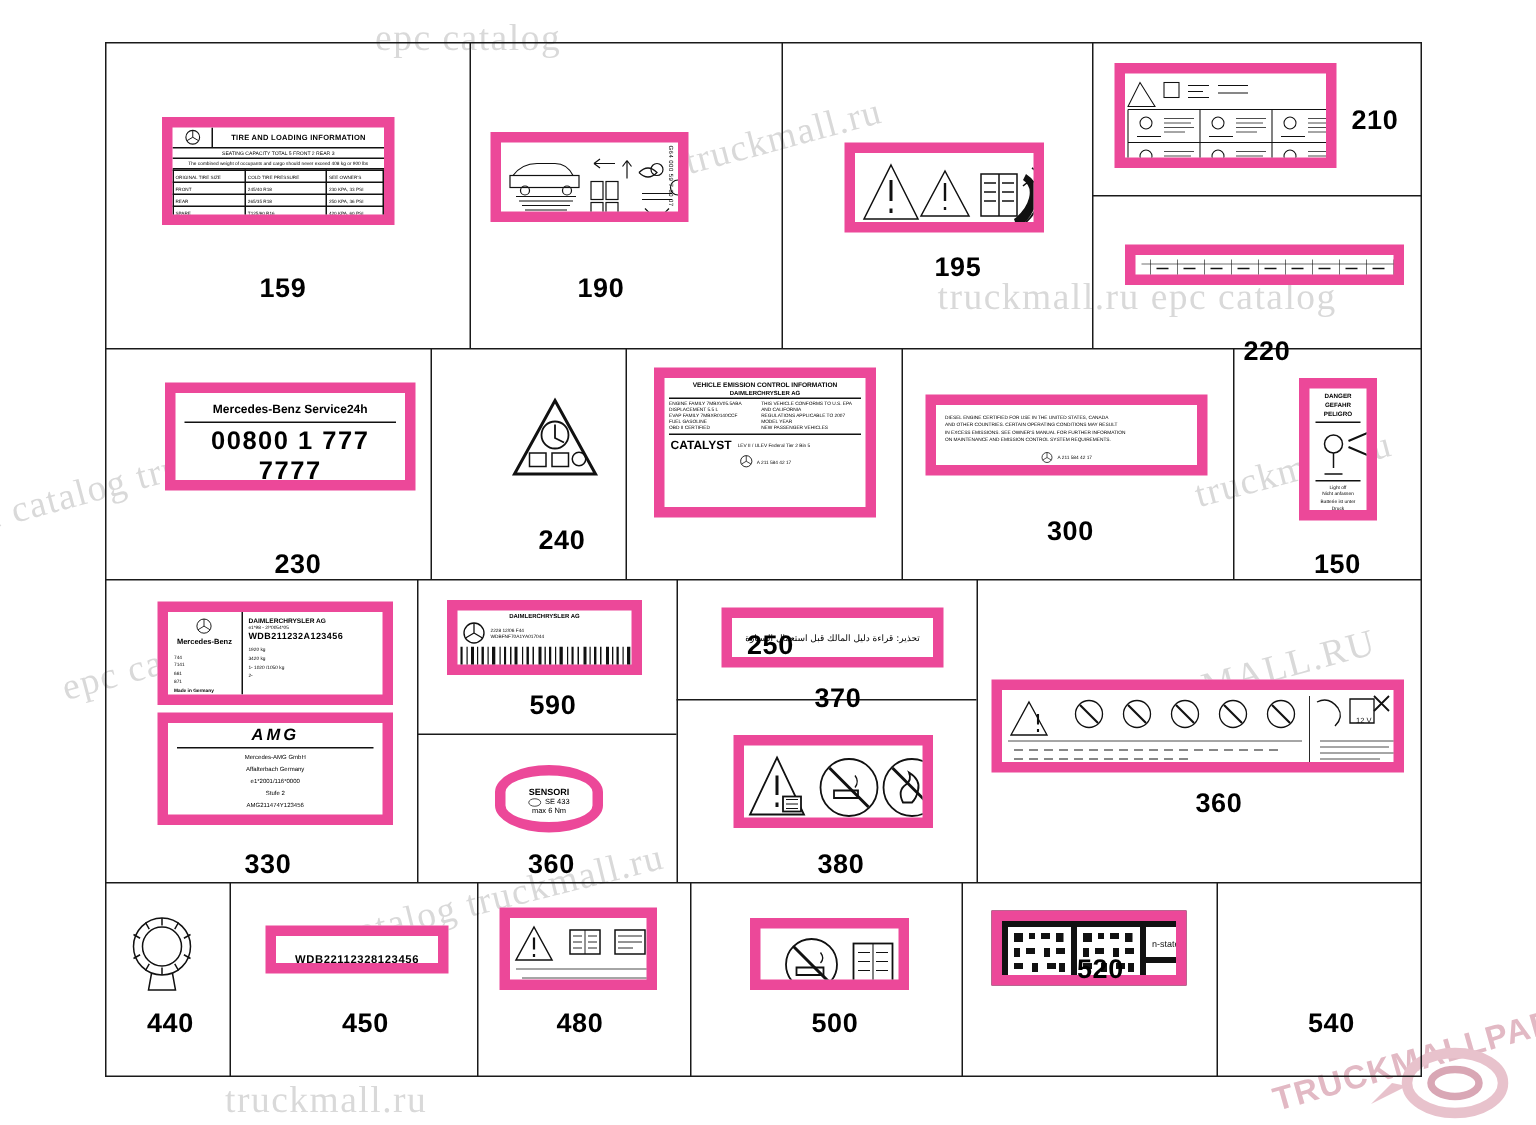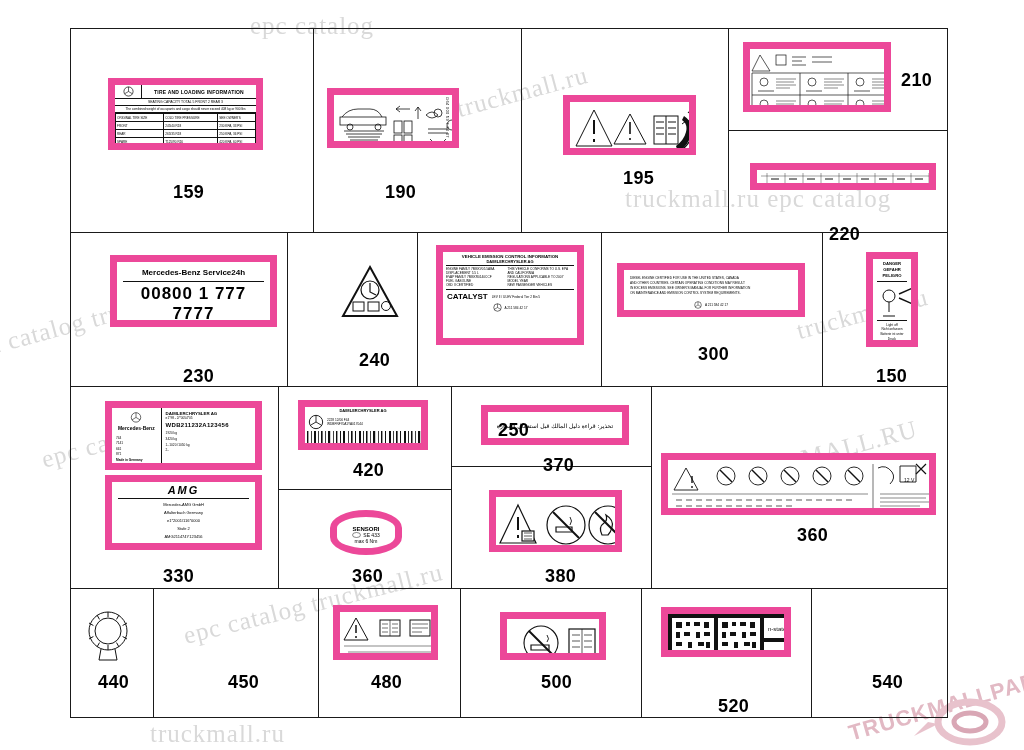--- a/index.html
+++ b/index.html
@@ -504,21 +504,21 @@
         <rect x="103" y="0" width="0.9" height="14"></rect>
           <rect x="106" y="0" width="1.5" height="14"></rect>
           <rect x="110" y="0" width="0.8" height="14"></rect>
         <rect x="113" y="0" width="2.2" height="14"></rect>
           <rect x="118" y="0" width="1" height="14"></rect>
           <rect x="121" y="0" width="1.4" height="14"></rect>
       </g>
     </svg>
     <div style="font-size:4.6px;font-weight:bold;text-align:center;">WDBFNF70A1YA017044</div>
   </div>
-  <div class="num" style="left:353px;top:460px;">420</div>
+  <div class="num" style="left:353px;top:460px;">590</div>
 
   <div class="lbl" id="p360" style="border-radius:50%/40%;">
     <div style="font-size:6px;font-weight:bold;text-align:center;padding-top:9px;">SENSORI</div>
     <div style="font-size:5px;text-align:center;display:flex;align-items:center;justify-content:center;gap:2px;">
       <svg width="9" height="6" viewBox="0 0 18 12">
           <ellipse cx="9" cy="6" rx="8" ry="5" fill="none" stroke="#111" stroke-width="1"></ellipse>
         </svg>
       <span>SE   433</span>
     </div>
     <div style="font-size:5px;text-align:center;">max  6 Nm</div>
@@ -583,20 +583,23 @@
       <g stroke="#111" fill="none" stroke-width="1">
         <circle cx="29" cy="24" r="19"></circle>
         <circle cx="29" cy="24" r="13"></circle>
         <path d="M29 5 v5 M40 8 l-2.5 4.4 M48 16 l-4.4 2.5 M48 32 l-4.4 -2.5 M40 40 l-2.5 -4.4 M29 43 v-5 M18 40 l2.5 -4.4 M10 32 l4.4 -2.5 M10 16 l4.4 2.5 M18 8 l2.5 4.4"></path>
         <path d="M22 42 L20 53 h18 L36 42"></path>
       </g>
     </svg>
   </div>
   <div class="num" style="left:98px;top:672px;">440</div>
 
+  <div class="lbl" id="p450">
+    <div style="font-size:7.5px;font-weight:bold;text-align:center;padding-top:11px;letter-spacing:.4px;">WDB22112328123456</div>
+  </div>
   <div class="num" style="left:228px;top:672px;">450</div>
 
   <div class="lbl" id="p480">
     <svg width="105" height="55" viewBox="0 0 105 55">
       <g stroke="#111" fill="none" stroke-width="1">
         <path d="M16 6 L28 28 L4 28 Z"></path>
         <path d="M16 13 v8 M16 24 v2" stroke-width="1.5"></path>
         <rect x="40" y="8" width="20" height="16"></rect>
         <path d="M50 8 v16 M42 12 h6 M52 12 h6 M42 16 h6 M52 16 h6 M42 20 h6 M52 20 h6" stroke-width="0.6"></path>
         <rect x="70" y="8" width="20" height="16"></rect>
@@ -662,17 +665,17 @@
           <rect x="76" y="28" width="6" height="4"></rect>
           <rect x="84" y="28" width="4" height="6"></rect>
         <rect x="54" y="38" width="5" height="5"></rect>
           <rect x="64" y="38" width="6" height="4"></rect>
           <rect x="74" y="38" width="4" height="5"></rect>
           <rect x="84" y="38" width="5" height="5"></rect>
       </g>
       <text x="100" y="17" font-size="6" fill="#111" font-family="Liberation Sans, sans-serif">n-state</text>
     </svg>
   </div>
-  <div class="num" style="left:718px;top:696px;">520</div>
+  <div class="num" style="left:718px;top:636px;">520</div>
 
   <div class="num" style="left:872px;top:672px;">540</div>
 
 </div>
 
 </body></html>

